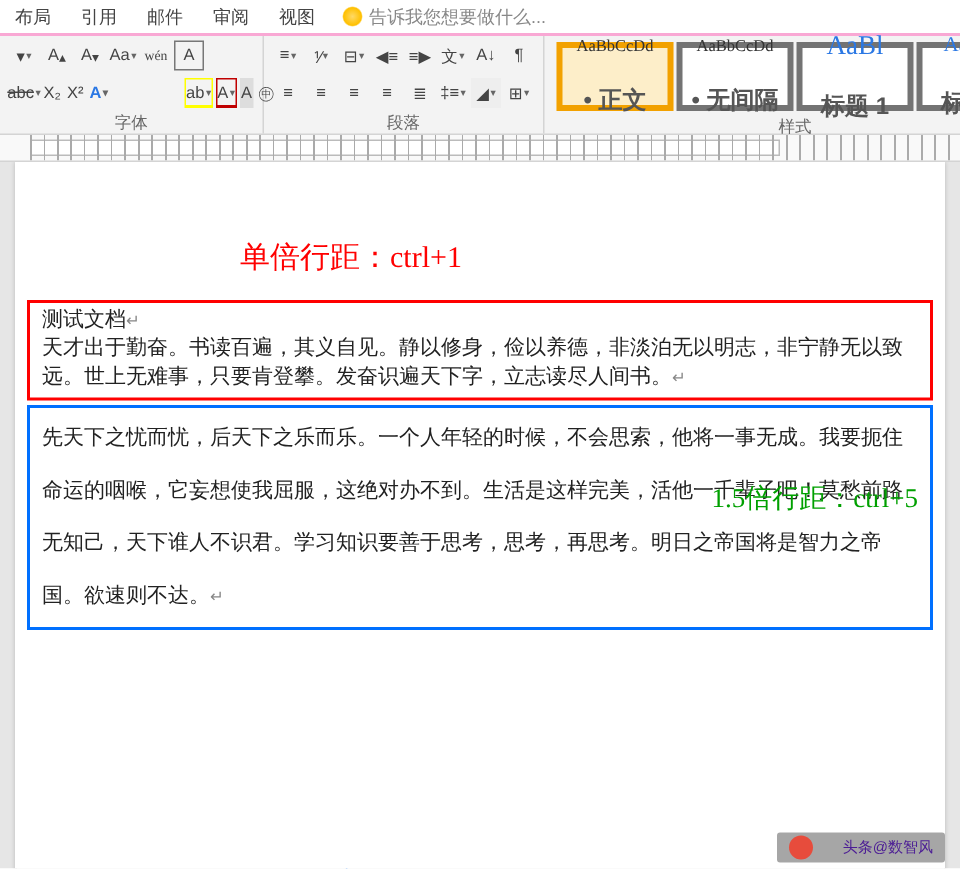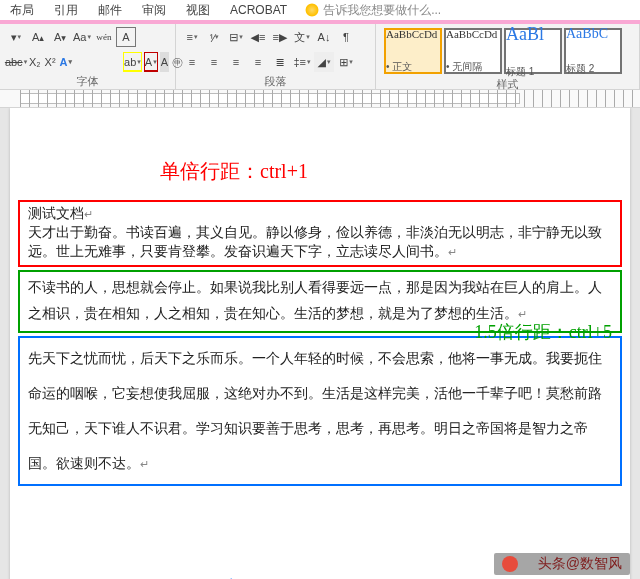--- a/index.html
+++ b/index.html
@@ -1,18 +1,18 @@
 <!DOCTYPE html>
 <html><head>
 <meta charset="utf-8">
 <style>
   * { box-sizing: border-box; margin: 0; padding: 0; }
   body { font-family: "Microsoft YaHei", sans-serif; font-size: 12px; background: #fff; width: 640px; }
   
-  .tabs { display: flex; background: #fff; border-bottom: 4px solid #f9a8d4; align-items: center; height: 24px; }
+  .tabs { display: flex; background: #fff; border-bottom: 2px solid #f9a8d4; align-items: center; height: 24px; }
   .tab { padding: 4px 10px; color: #444; cursor: pointer; }
   .tell-me { color: #888; margin-left: 8px; display: flex; align-items: center; }
   .bulb { width: 14px; height: 14px; margin-right: 4px; background: radial-gradient(circle, #ffd966 0%, #ffc000 60%, transparent 70%); border-radius: 50%; }
   
   .ribbon { display: flex; background: #f3f3f3; border-bottom: 1px solid #d4d4d4; height: 66px; }
   .group { border-right: 1px solid #d4d4d4; padding: 2px 6px 0 6px; display: flex; flex-direction: column; justify-content: space-between; }
   .group-label { text-align: center; font-size: 11px; color: #666; padding: 1px 0; }
   
   .font-group { width: 176px; }
   .font-row { display: flex; gap: 2px; align-items: center; height: 22px; }
@@ -20,56 +20,55 @@
   .btn { width: 20px; height: 20px; display: flex; align-items: center; justify-content: center; color: #444; font-size: 11px; border: 1px solid transparent; }
   .drop::after { content: "▾"; font-size: 7px; margin-left: 1px; color: #666; }
   .color-bar { border-bottom: 2px solid; }
   .red-bar { border-color: #c00000; }
   .yellow-bar { border-color: #ffff00; margin-left: 48px; }
   
   .para-group { width: 200px; }
   
   .styles-group { flex: 1; display: flex; flex-direction: column; }
   .styles-row { display: flex; gap: 2px; padding: 2px; flex:1; }
-  .style-box { width: 58px; height: 46px; border: 2px solid #737373; background: #fff; display: flex; flex-direction: column; align-items: flex-start; justify-content: center; font-size: 10px; }
+  .style-box { width: 78px; height: 46px; border: 4px solid #737373; background: #fff; display: flex; flex-direction: column; align-items: center; justify-content: center; font-size: 10px; }
   .style-box.active { border-color: #f2a100; background:#fdeec9; }
   .style-preview { font-family: "SimSun", serif; color: #333; }
-  .style-name { font-size: 10px; color: #555; margin-top: 20px; }
+  .style-name { font-size: 16px; color: #555; margin-top: 20px; font-weight: bold; }
   
   .ruler { height: 18px; background: #f9f9f9; border-bottom: 1px solid #d4d4d4; position: relative; overflow: hidden; }
   .ruler-inner { position: absolute; left: 20px; right: 0; top: 0; bottom: 0; background: repeating-linear-gradient(to right, #aaa 0, #aaa 1px, transparent 1px, transparent 9px); }
   .ruler-white { position: absolute; left: 20px; width: 500px; top: 3px; bottom: 3px; background: #fff; border: 1px solid #bbb; }
   
   .doc-area { background: #e6e6e6; padding: 0; height: 471px; overflow: hidden; position: relative; }
   .page { background: #fff; margin: 0 auto; width: 620px; min-height: 500px; padding: 10px 8px; position: relative; box-shadow: 0 0 3px rgba(0,0,0,.2); }
   
   .anno { position: absolute; font-size: 20px; font-family: "SimSun", serif; font-weight: normal; }
   .anno.red { color: #ff0000; left: 150px; top: 50px; }
   .anno.green { color: #00a000; right: 18px; top: 212px; font-size: 18px;}
   .anno.blue { color: #0070ff; left: 200px; bottom: 6px; }
   
   .textbox { border: 2px solid; padding: 3px 8px; margin-bottom: 3px; font-family: "SimSun", serif; font-size: 14px; color: #222; }
   .textbox.red { border-color: #ff0000; line-height: 1.35; margin-top: 82px;}
   .textbox.green { border-color: #00a000; line-height: 1.9; }
   .textbox.blue { border-color: #0070ff; line-height: 2.5; }
   .para-mark::after { content: "↵"; color: #888; font-size: 11px; }
   
-  .watermark { position: absolute; bottom: 4px; right: 10px; font-size: 14px; color: #7f1d1d; background: rgba(0,0,0,.35); padding: 2px 8px; border-radius: 2px; display:flex; align-items:center; gap:20px;}
+  .watermark { position: absolute; bottom: 4px; right: 10px; font-size: 10px; color: #4c1d95; background: rgba(0,0,0,.35); padding: 2px 8px; border-radius: 2px; display:flex; align-items:center; gap:20px;}
   .wm-icon { width:16px; height:16px; background:#e74c3c; border-radius:50%; display:inline-block;}
 </style>
 </head>
 <body>
 
 <div class="tabs">
   <div class="tab">布局</div>
   <div class="tab">引用</div>
   <div class="tab">邮件</div>
   <div class="tab">审阅</div>
   <div class="tab">视图</div>
-  <div class="tab">ACROBAT</div>
   <div class="tell-me">
     <span class="bulb"></span>
     <span>告诉我您想要做什么...</span>
   </div>
 </div>
 
 <div class="ribbon">
   <div class="group font-group">
     <div>
       <div class="font-row">
@@ -155,23 +154,20 @@
 <div class="doc-area">
   <div class="page">
     <div class="anno red">单倍行距：ctrl+1</div>
 
     <div class="textbox red">
       <div class="para-mark">测试文档</div>
       <div class="para-mark">天才出于勤奋。书读百遍，其义自见。静以修身，俭以养德，非淡泊无以明志，非宁静无以致远。世上无难事，只要肯登攀。发奋识遍天下字，立志读尽人间书。</div>
     </div>
 
     <div class="anno green">1.5倍行距：ctrl+5</div>
-    <div class="textbox green">
-      <div class="para-mark">不读书的人，思想就会停止。如果说我比别人看得要远一点，那是因为我站在巨人的肩上。人之相识，贵在相知，人之相知，贵在知心。生活的梦想，就是为了梦想的生活。</div>
-    </div>
 
     <div class="textbox blue">
       <div class="para-mark">先天下之忧而忧，后天下之乐而乐。一个人年轻的时候，不会思索，他将一事无成。我要扼住命运的咽喉，它妄想使我屈服，这绝对办不到。生活是这样完美，活他一千辈子吧！莫愁前路无知己，天下谁人不识君。学习知识要善于思考，思考，再思考。明日之帝国将是智力之帝国。欲速则不达。</div>
     </div>
     <div class="anno blue">2倍行距：ctrl+2</div>
   </div>
 
   <div class="watermark">
     <span class="wm-icon"></span>
     <span>头条@数智风</span>

